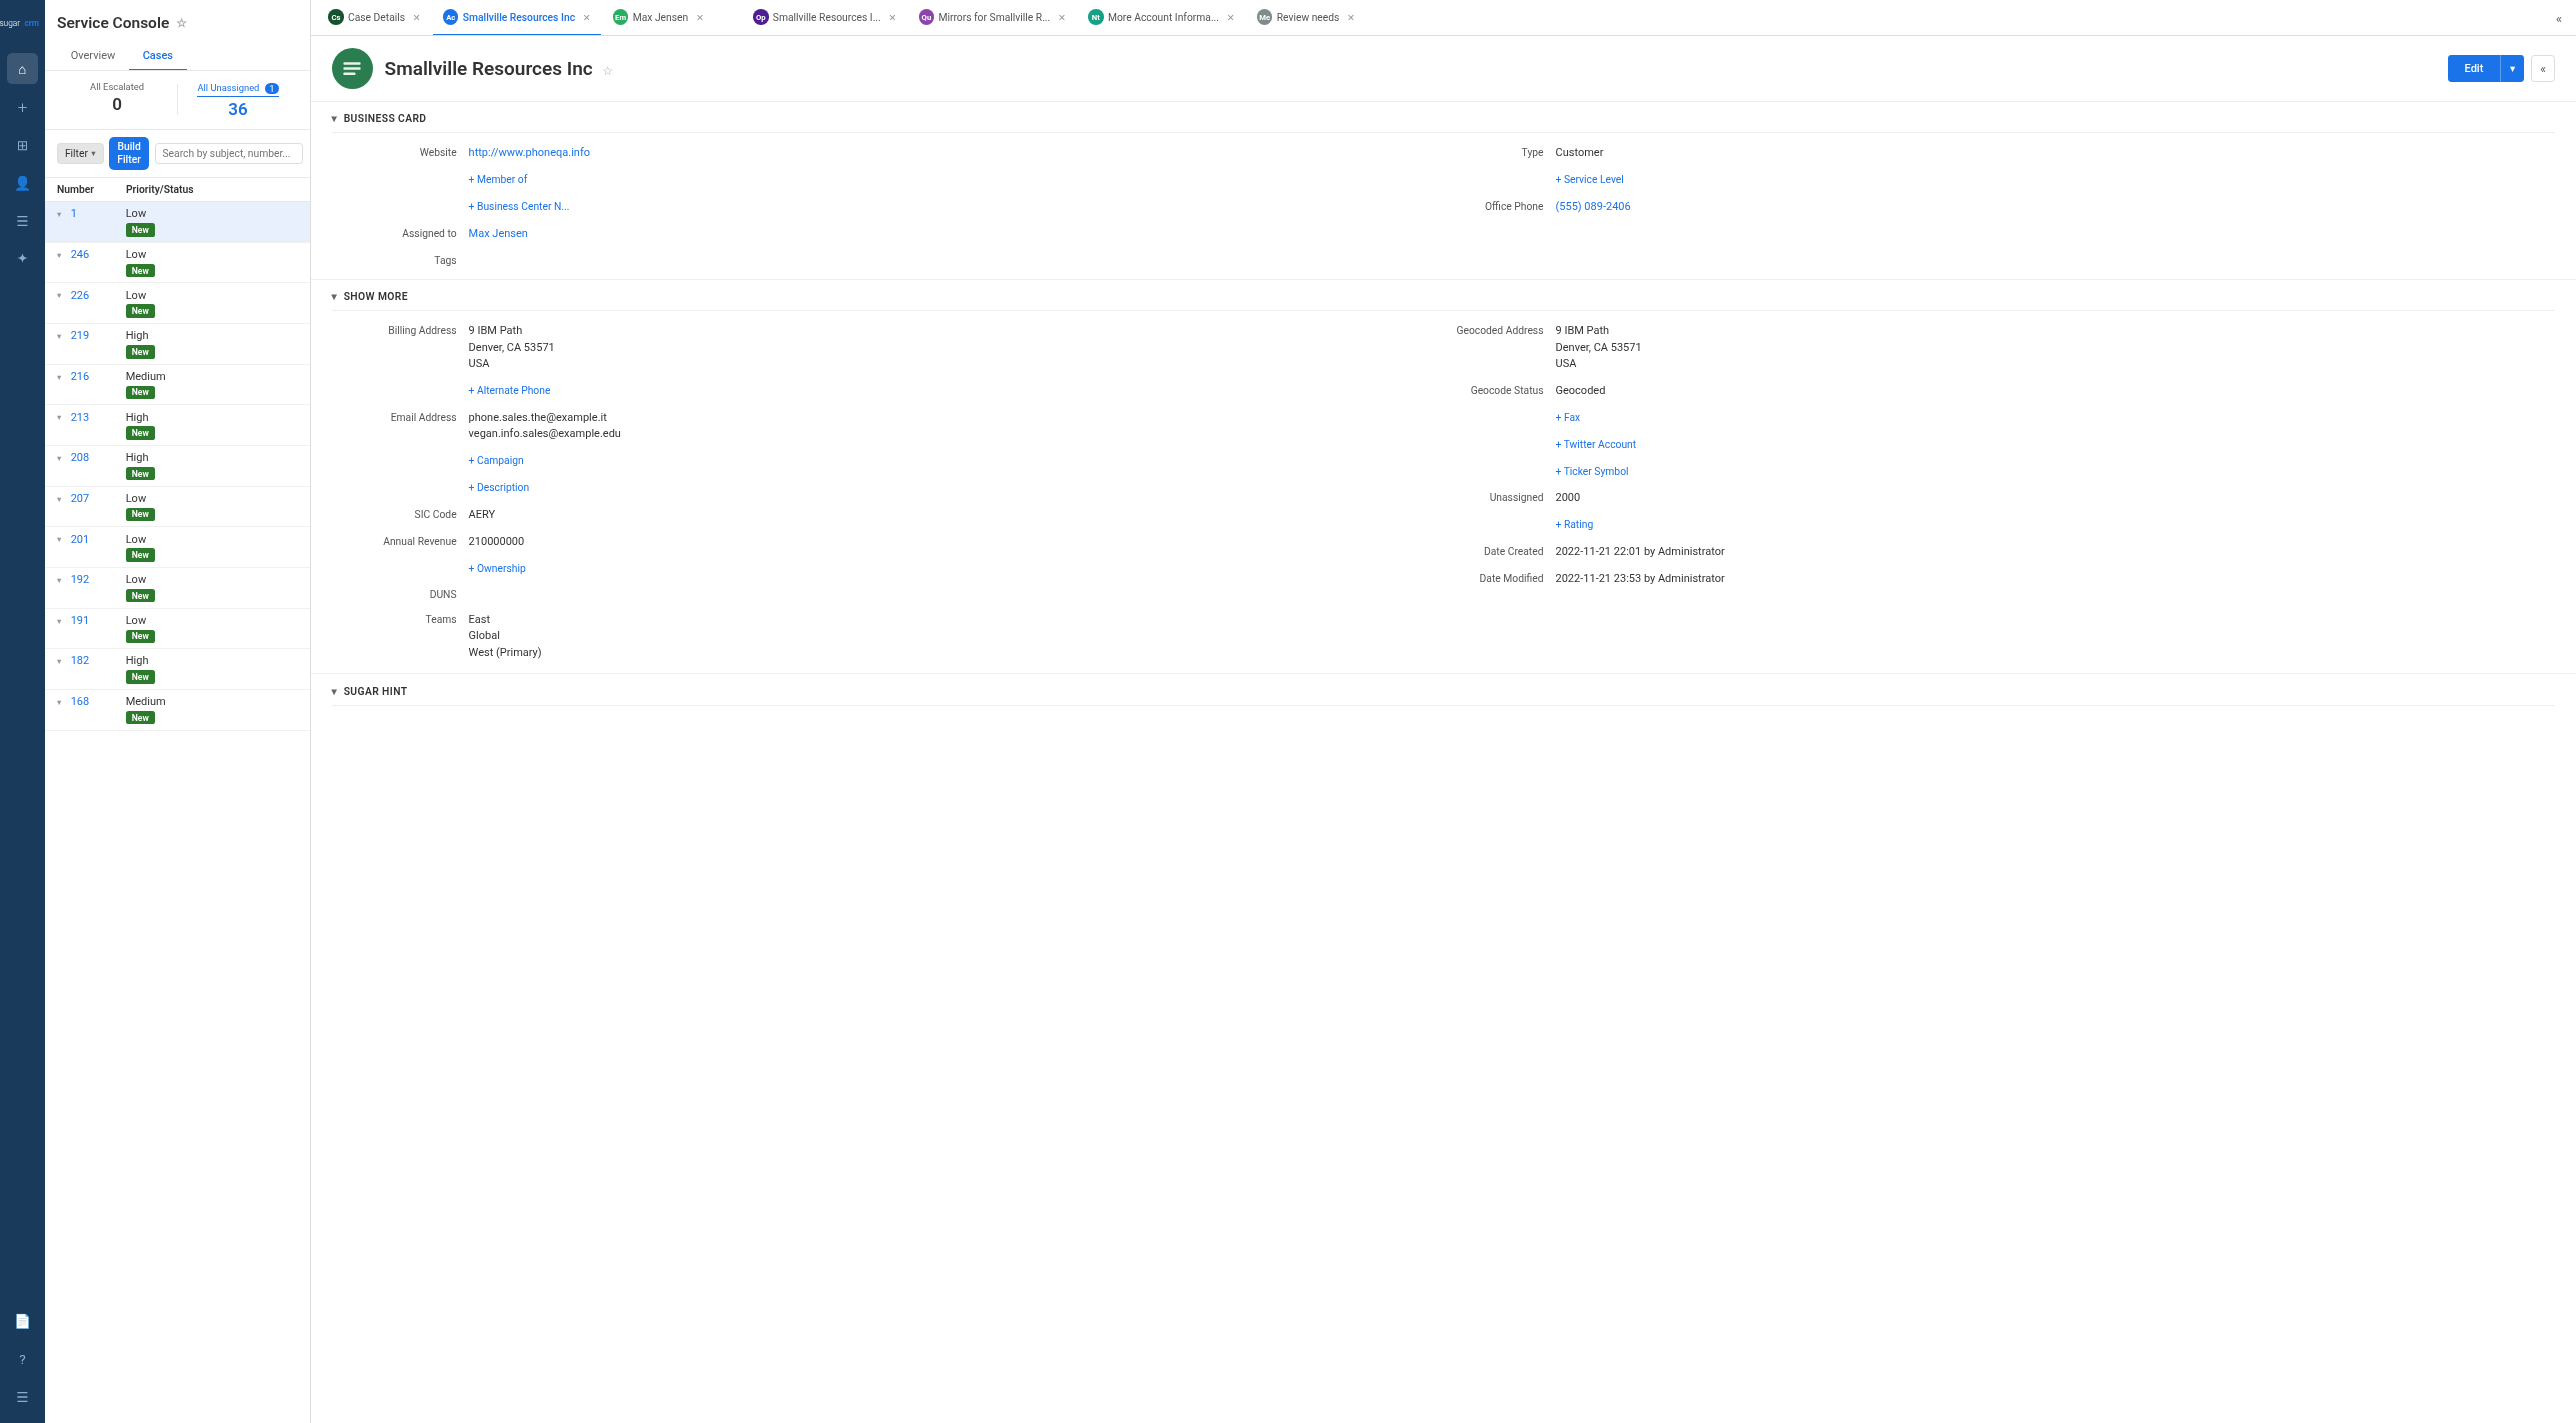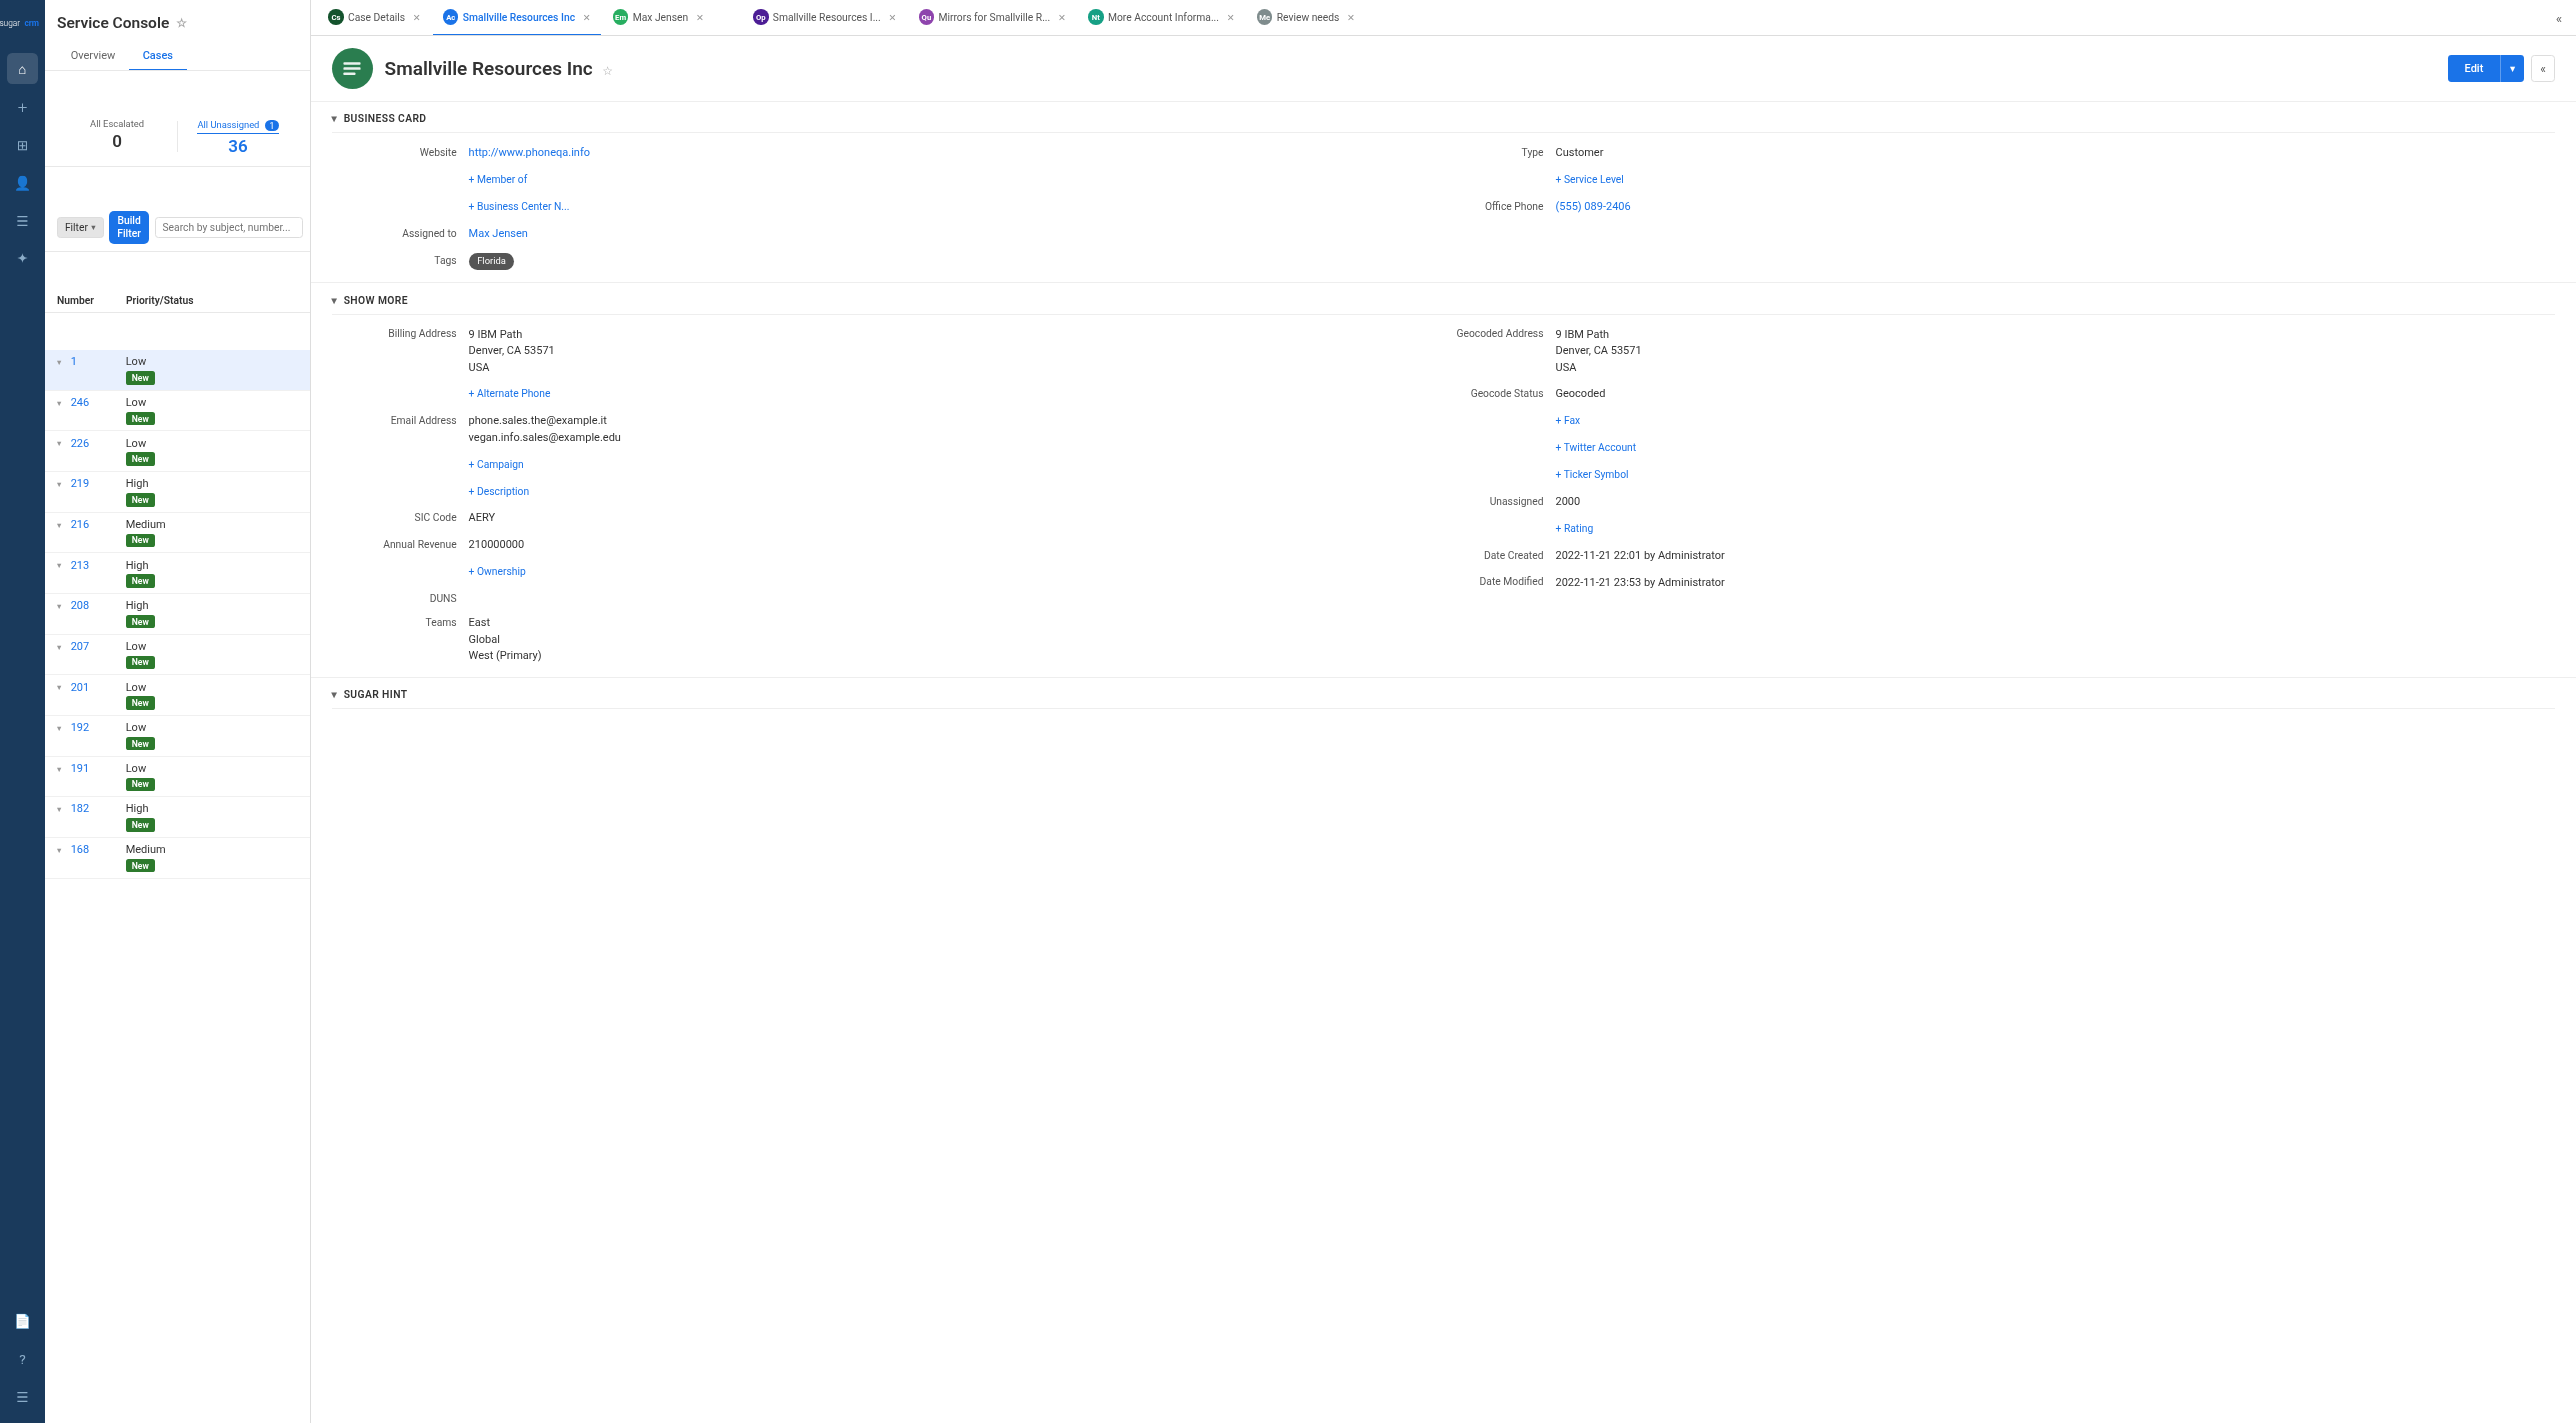--- a/index.html
+++ b/index.html
@@ -32,21 +32,20 @@
 
     
     .console-panel {
       width: 266px;
       background: #fff;
       border-right: 0.9px solid #ddd;
       display: flex;
       flex-direction: column;
       flex-shrink: 0;
       overflow: hidden;
-      gap: 37px;
     }
     .console-header {
       padding: 13.7px 12px 0;
       border-bottom: 0.9px solid #e8e8e8;
     }
     .console-title {
       display: flex; align-items: center; gap: 6.9px;
       font-size: 15.5px; font-weight: 600; color: #333;
       margin-bottom: 10.3px;
     }
@@ -605,21 +604,20 @@
             <div class="field-row">
               <div class="field-label"></div>
               <div class="field-value"><span class="field-add">+ Business Center N...</span></div>
             </div>
             <div class="field-row">
               <div class="field-label">Assigned to</div>
               <div class="field-value link">Max Jensen</div>
             </div>
             <div class="field-row">
               <div class="field-label">Tags</div>
-              <div class="field-value"><span class="tag-pill">Florida</span></div>
             </div>
           </div>
 
           <div>
             <div class="field-row">
               <div class="field-label" style="width:112px;">Type</div>
               <div class="field-value">Customer</div>
             </div>
             <div class="field-row">
               <div class="field-label" style="width:112px;"></div>

